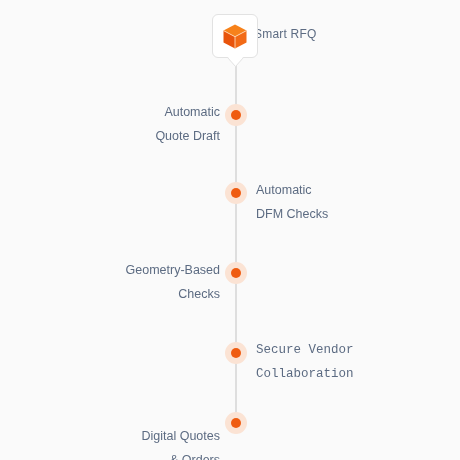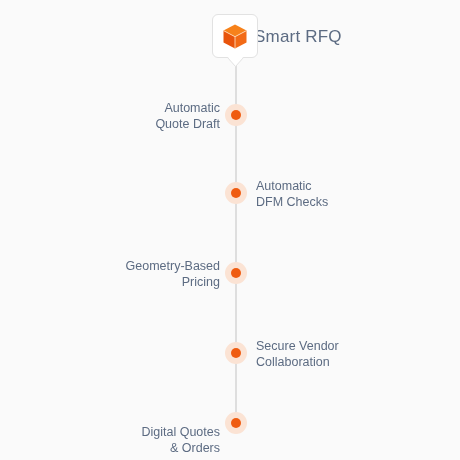--- a/index.html
+++ b/index.html
@@ -56,21 +56,21 @@
     z-index: 4;
   }
   .rfq-card-notch svg { display: block; }
 
   .box-icon { display: block; }
 
   .rfq-title {
     position: absolute;
     left: 254px;
     top: 27px;
-    font-size: 17px;
+    font-size: 12px;
     color: #5c6b82;
     letter-spacing: 0.2px;
     white-space: nowrap;
   }
 
   
   .node {
     position: absolute;
     left: 225px;
     width: 22px;
@@ -86,21 +86,21 @@
     width: 10px;
     height: 10px;
     border-radius: 50%;
     background: #ef5c11;
   }
 
   
   .node-label {
     position: absolute;
     font-size: 12.5px;
-    line-height: 16px;
+    line-height: 24px;
     color: #5c6b82;
     white-space: pre-line;
     z-index: 2;
   }
   .node-label.left {
     right: 240px;
     text-align: right;
   }
   .node-label.right {
     left: 256px;
@@ -147,25 +147,25 @@
 Quote Draft</div>
       <div class="node" style="top: 182px;">
         <div class="node-dot"></div>
       </div>
       <div class="node-label right" style="top: 178px;">Automatic
 DFM Checks</div>
       <div class="node" style="top: 262px;">
         <div class="node-dot"></div>
       </div>
       <div class="node-label left" style="top: 258px;">Geometry-Based
-Pricing</div>
+Checks</div>
       <div class="node" style="top: 342px;">
         <div class="node-dot"></div>
       </div>
-      <div class="node-label right" style="top: 338px;">Secure Vendor
+      <div class="node-label right" style="top: 338px; font-family: Liberation Mono, monospace;">Secure Vendor
 Collaboration</div>
       <div class="node" style="top: 412px;">
         <div class="node-dot"></div>
       </div>
       <div class="node-label left" style="top: 424px;">Digital Quotes
 &amp; Orders</div>
     </div>
 
 </div>
 

